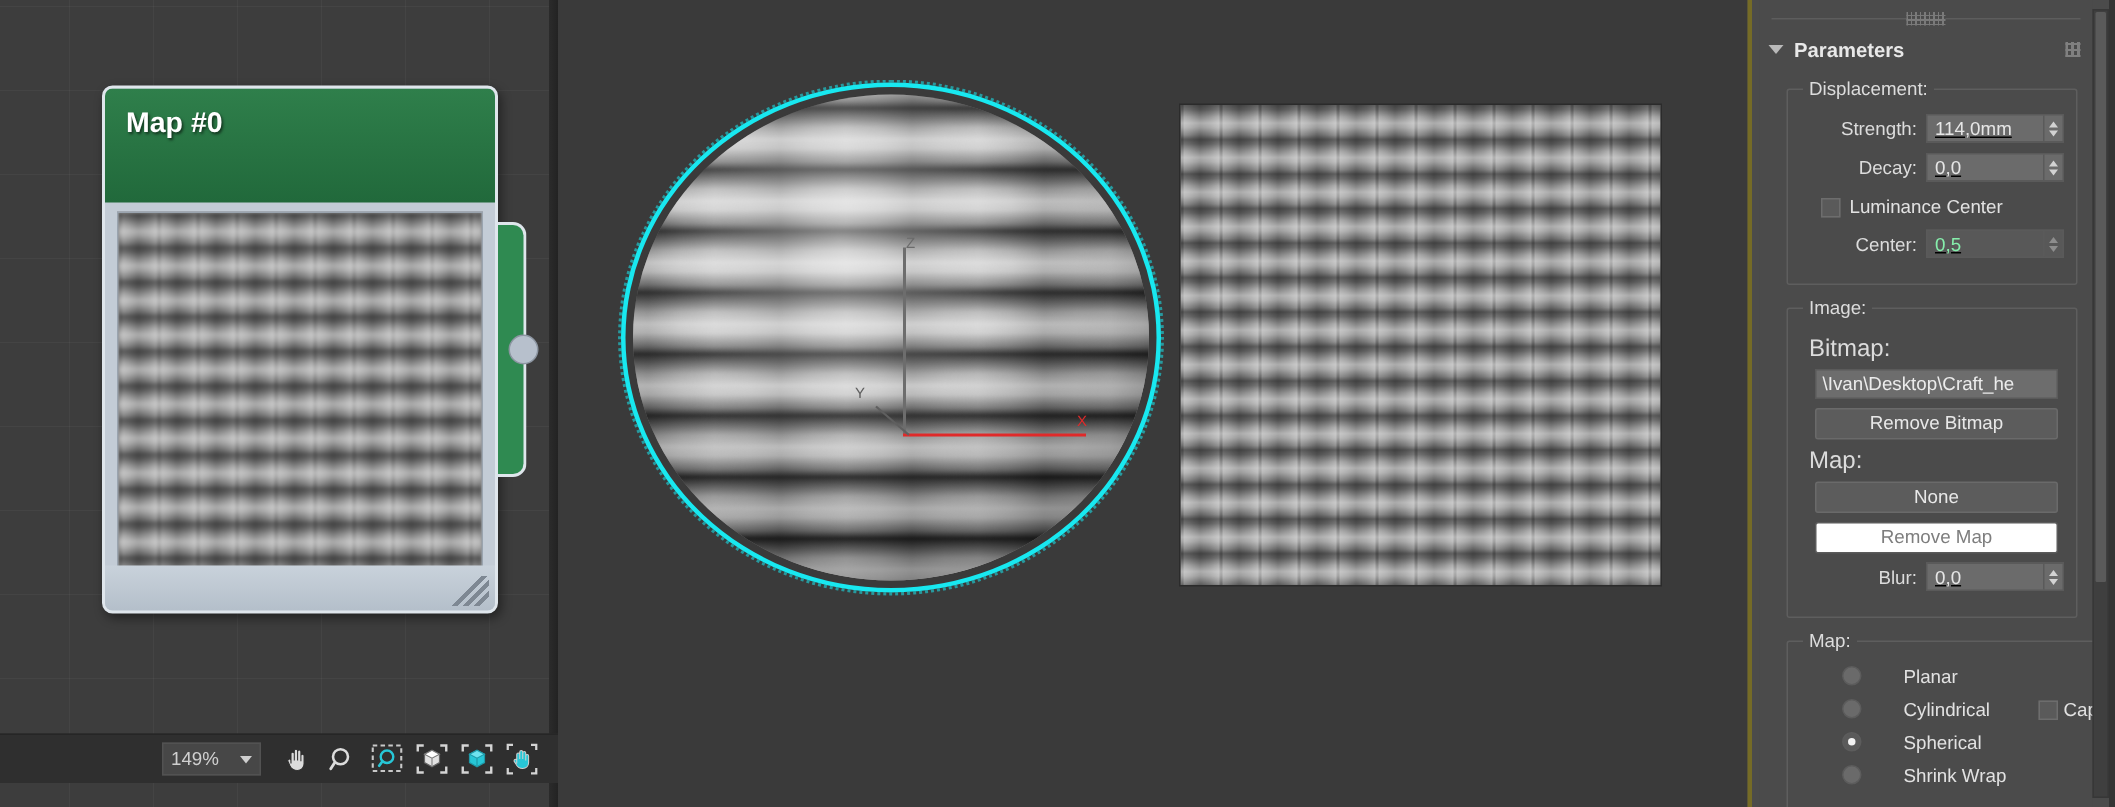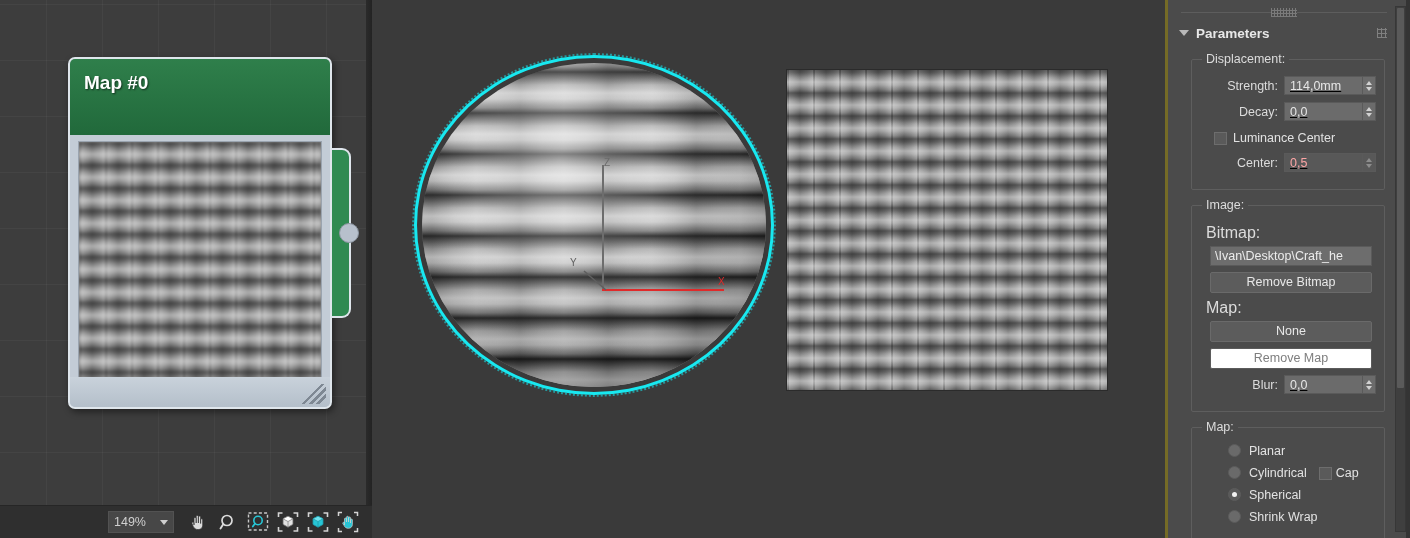--- a/index.html
+++ b/index.html
@@ -117,21 +117,21 @@
         rgba(255,255,255,0.22) 26px),
       repeating-linear-gradient(90deg,
         rgba(0,0,0,0.34) 0px, rgba(0,0,0,0.34) 2px,
         transparent 2px, transparent 26px);
     background-size: 100% 23px, 26px 100%, 26px 100%;
   }
   .weave.blurred { filter: blur(1.1px); }
 
   
   .slate-toolbar {
-    position: absolute; left: 0; bottom: 0;
+    position: absolute; left: 0; bottom: 16px;
     width: 372px; height: 33px;
     background: #2f2f2f;
     border-top: 1px solid #262626;
     display: flex; align-items: center;
     justify-content: flex-end;
     padding-right: 10px;
     gap: 2px;
   }
   .zoom-combo {
     width: 66px; height: 22px;
@@ -307,21 +307,21 @@
   .spin {
     display: flex; align-items: center;
     background: #6b6b6b;
     border: 1px solid #5a5a5a;
     height: 19px;
     width: 92px;
     text-decoration: underline;
   }
   .spin.dim { background: #585858; }
   .spin .val { flex: 1; padding-left: 5px; color: #e6e6e6; font-size: 12.5px; }
-  .spin.dim .val { color: #fca5a5; }
+  .spin.dim .val { color: #86efac; }
   .spin .arrows {
     width: 13px; height: 17px;
     display: flex; flex-direction: column;
     align-items: center; justify-content: center;
     gap: 2px;
     border-left: 1px solid #5a5a5a;
   }
   .spin .arrows i {
     display: block; width: 0; height: 0;
     border-left: 3.5px solid transparent;
@@ -360,21 +360,21 @@
     border: 1px solid #6a6a6a;
     border-radius: 2px;
     color: #e8e8e8;
     font-size: 12.5px;
     text-align: center;
     line-height: 19px;
     margin: 0 4px 6px 10px;
   }
   .btn.disabled { color: #7e7e7e; border-color: #5b5b5b; background: #ffffff; }
 
-  .radio-row { display: flex; align-items: flex-start; margin: 0 0 8px 28px; }
+  .radio-row { display: flex; align-items: flex-start; margin: 0 0 8px 28px; gap: 20px; }
   .radio {
     width: 13px; height: 13px; border-radius: 50%;
     background: #6a6a6a;
     border: 1px solid #5c5c5c;
     margin-right: 8px;
     position: relative;
   }
   .radio.on { background: #5a5a5a; }
   .radio.on::after {
     content:""; position: absolute;

